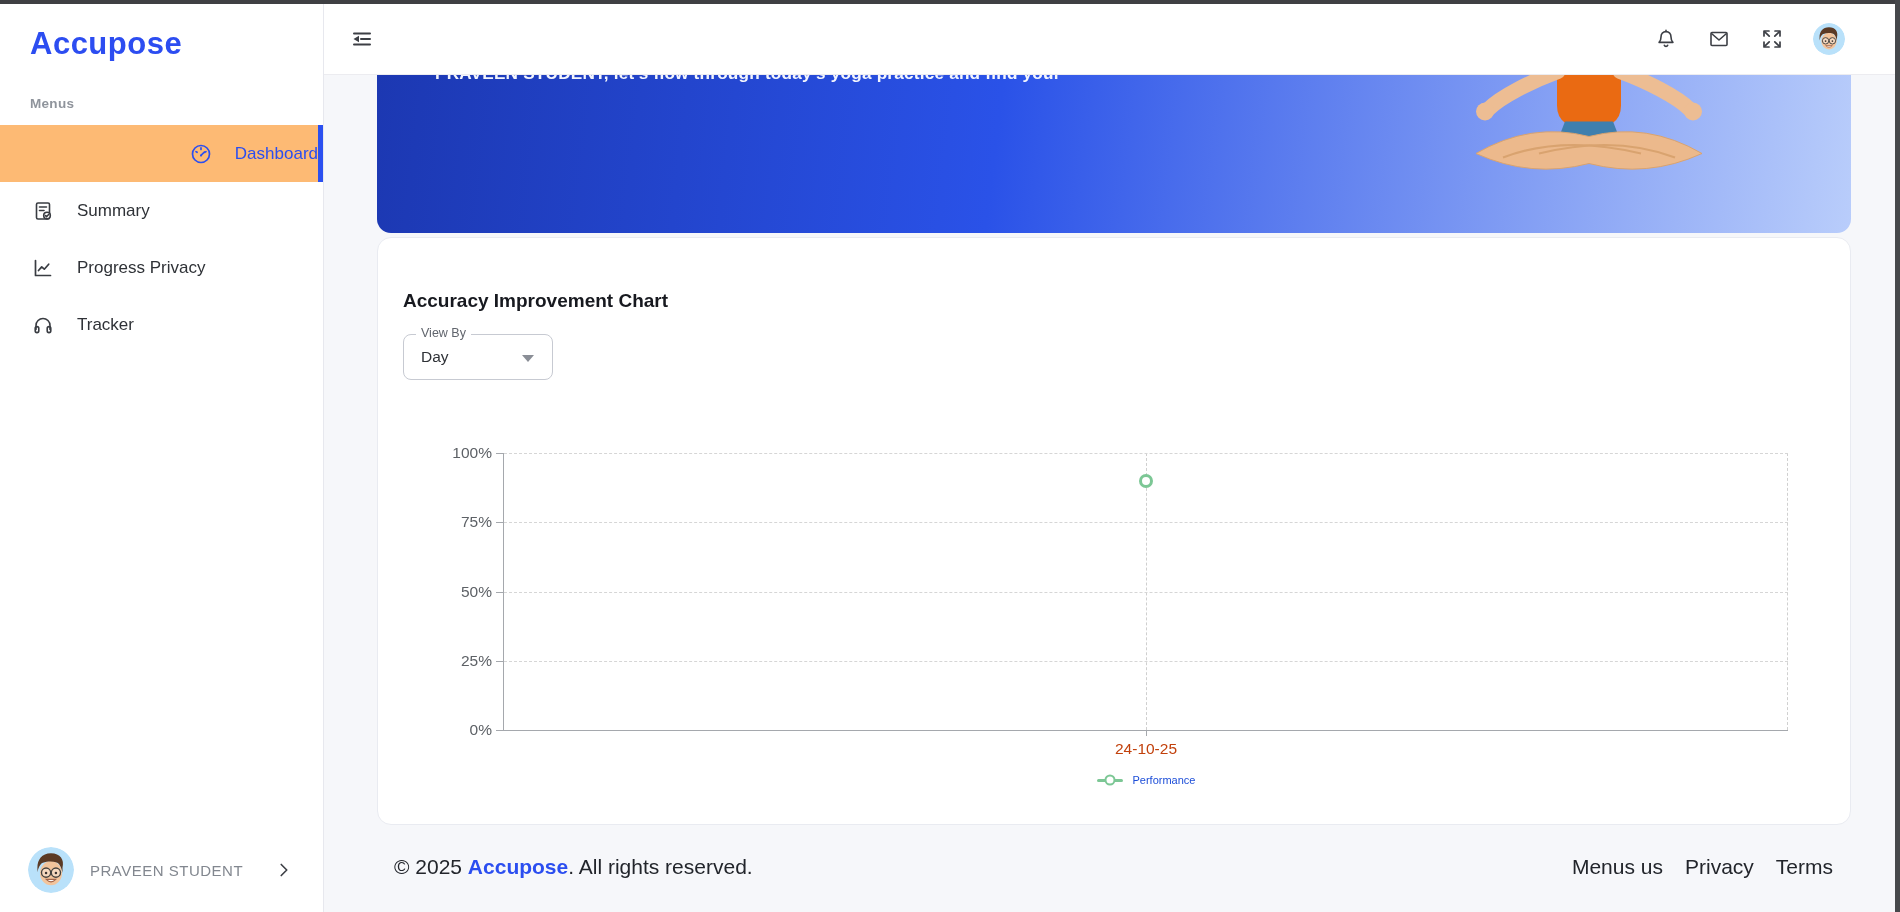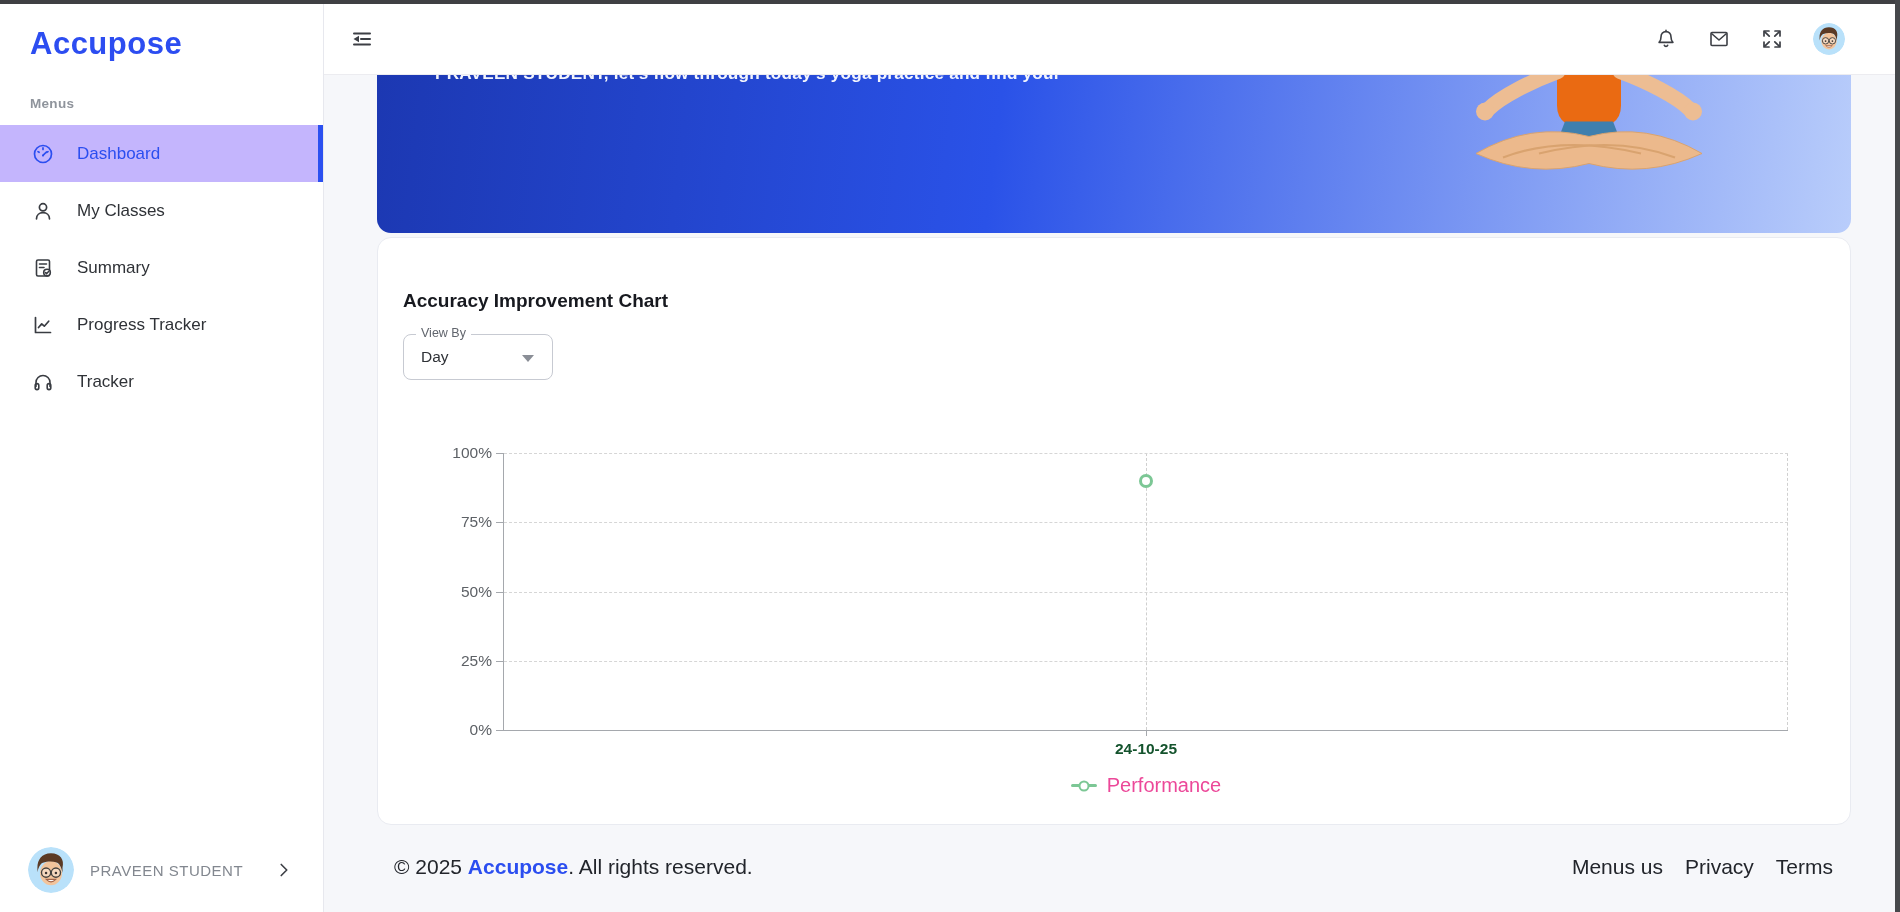--- a/index.html
+++ b/index.html
@@ -17,21 +17,21 @@
     position:absolute;left:0;top:4px;bottom:0;width:324px;background:#ffffff;
     border-right:1px solid #e7e8ee;z-index:10;
   }
   .logo{padding:22px 0 0 30px;font-size:31px;font-weight:800;color:#2c4df1;letter-spacing:.5px;}
   .menus-label{margin:34px 0 14px 30px;font-size:13.5px;color:#8f949c;font-weight:700;letter-spacing:.3px;}
   .nav-item{
     height:57px;display:flex;align-items:center;gap:22px;padding-left:31px;
     font-size:17px;color:#2f3237;cursor:pointer;
   }
   .nav-item .ic{width:24px;height:24px;color:#393c42;flex:0 0 auto;display:flex;}
-  .nav-item.active{background:#c4b5fd;color:#2b4ef0;border-right:5px solid #2b50f0;}
+  .nav-item.active{background:#fdba74;color:#2b4ef0;border-right:5px solid #2b50f0;justify-content:flex-end;}
   .nav-item.active .ic{color:#2b4ef0;}
   .user-box{
     position:absolute;left:0;right:0;bottom:0;height:84px;display:flex;align-items:center;
     padding:0 28px 0 28px;background:#fff;
   }
   .avatar{border-radius:50%;overflow:hidden;flex:0 0 auto;}
   .user-name{margin-left:16px;font-size:15px;letter-spacing:.5px;color:#82878f;}
   .user-chevron{margin-left:auto;width:22px;height:22px;color:#3c3f45;display:flex;}
 
   
@@ -83,32 +83,32 @@
   .cat-line{position:absolute;top:0;bottom:0;left:50%;border-left:1px dashed #cfcfcf;}
   .ylabel{position:absolute;left:-122px;width:110px;text-align:right;font-size:15.5px;color:#5d6166;}
   .ytick{position:absolute;left:-8px;width:8px;height:1px;background:#a5a8ad;}
   .xtick{position:absolute;left:50%;top:100%;width:1px;height:6px;background:#a5a8ad;}
   .data-point{
     position:absolute;left:calc(50% - 7px);width:14px;height:14px;border-radius:50%;
     border:3.5px solid #7cc795;background:#fff;cursor:pointer;
   }
   .x-label{
     position:absolute;left:50%;transform:translateX(-50%);top:calc(100% + 10px);
-    font-size:15.5px;color:#14532d;white-space:nowrap;font-weight:bold;
+    font-size:15.5px;color:#c2410c;white-space:nowrap;
   }
   .legend{
     position:absolute;left:0;width:100%;top:calc(100% + 44px);
     display:flex;align-items:center;justify-content:center;gap:10px;cursor:pointer;
   }
   .legend-marker{position:relative;width:26px;height:3px;background:#7cc795;border-radius:2px;}
   .legend-marker::after{
     content:"";position:absolute;left:50%;top:50%;transform:translate(-50%,-50%);
     width:7px;height:7px;border:2.5px solid #7cc795;border-radius:50%;background:#fff;
   }
-  .legend-text{font-size:20px;color:#ec4899;}
+  .legend-text{font-size:11px;color:#1d4ed8;}
 
   
   .footer{
     display:flex;align-items:center;justify-content:space-between;
     padding:30px 18px 0 17px;font-size:21px;color:#22252b;
   }
   .footer-brand{color:#2b4ef0;font-weight:700;text-decoration:none;cursor:pointer;}
   .footer-links{display:flex;gap:22px;}
   .footer-links span{cursor:pointer;}
   svg{display:block;}
@@ -130,46 +130,37 @@
           <svg viewBox="0 0 24 24" fill="none" stroke="currentColor" stroke-width="1.7" stroke-linecap="round">
             <circle cx="12" cy="12" r="8.5"></circle>
             <path d="M7 9.6l1.1.7M12 5.9v1.5M17 9.6l-1.1.7M12 13.4l3.4-3.4"></path>
             <circle cx="12" cy="13.6" r="1" fill="currentColor" stroke="none"></circle>
           </svg>
         </span>
         <span>Dashboard</span>
       </div>
       <div class="nav-item">
         <span class="ic">
-          <svg viewBox="0 0 24 24" fill="none" stroke="currentColor" stroke-width="1.7" stroke-linecap="round">
-            <circle cx="12" cy="8.3" r="3.6"></circle>
-            <path d="M5.5 19.8c0-3.7 2.9-6.1 6.5-6.1s6.5 2.4 6.5 6.1"></path>
-          </svg>
-        </span>
-        <span>My Classes</span>
-      </div>
-      <div class="nav-item">
-        <span class="ic">
           <svg viewBox="0 0 24 24" fill="none" stroke="currentColor" stroke-width="1.6" stroke-linecap="round">
             <rect x="5.5" y="4" width="13" height="16" rx="1.5"></rect>
             <path d="M8.5 8h7M8.5 11.5h4.5"></path>
             <circle cx="16" cy="16.6" r="3.3" fill="#fff"></circle>
             <path d="M14.5 16.6l1.1 1.1 2-2.2"></path>
           </svg>
         </span>
         <span>Summary</span>
       </div>
       <div class="nav-item">
         <span class="ic">
           <svg viewBox="0 0 24 24" fill="none" stroke="currentColor" stroke-width="1.7" stroke-linecap="round" stroke-linejoin="round">
             <path d="M4.5 4.5v15h15"></path>
             <path d="M7.5 14.5l3.2-3.6 2.6 2.3 4.4-5"></path>
           </svg>
         </span>
-        <span>Progress Tracker</span>
+        <span>Progress Privacy</span>
       </div>
       <div class="nav-item">
         <span class="ic">
           <svg viewBox="0 0 24 24" fill="none" stroke="currentColor" stroke-width="1.6" stroke-linecap="round">
             <path d="M5 16.5v-4a7 7 0 0 1 14 0v4"></path>
             <rect x="4.2" y="13.6" width="3.6" height="6" rx="1.8"></rect>
             <rect x="16.2" y="13.6" width="3.6" height="6" rx="1.8"></rect>
           </svg>
         </span>
         <span>Tracker</span>

